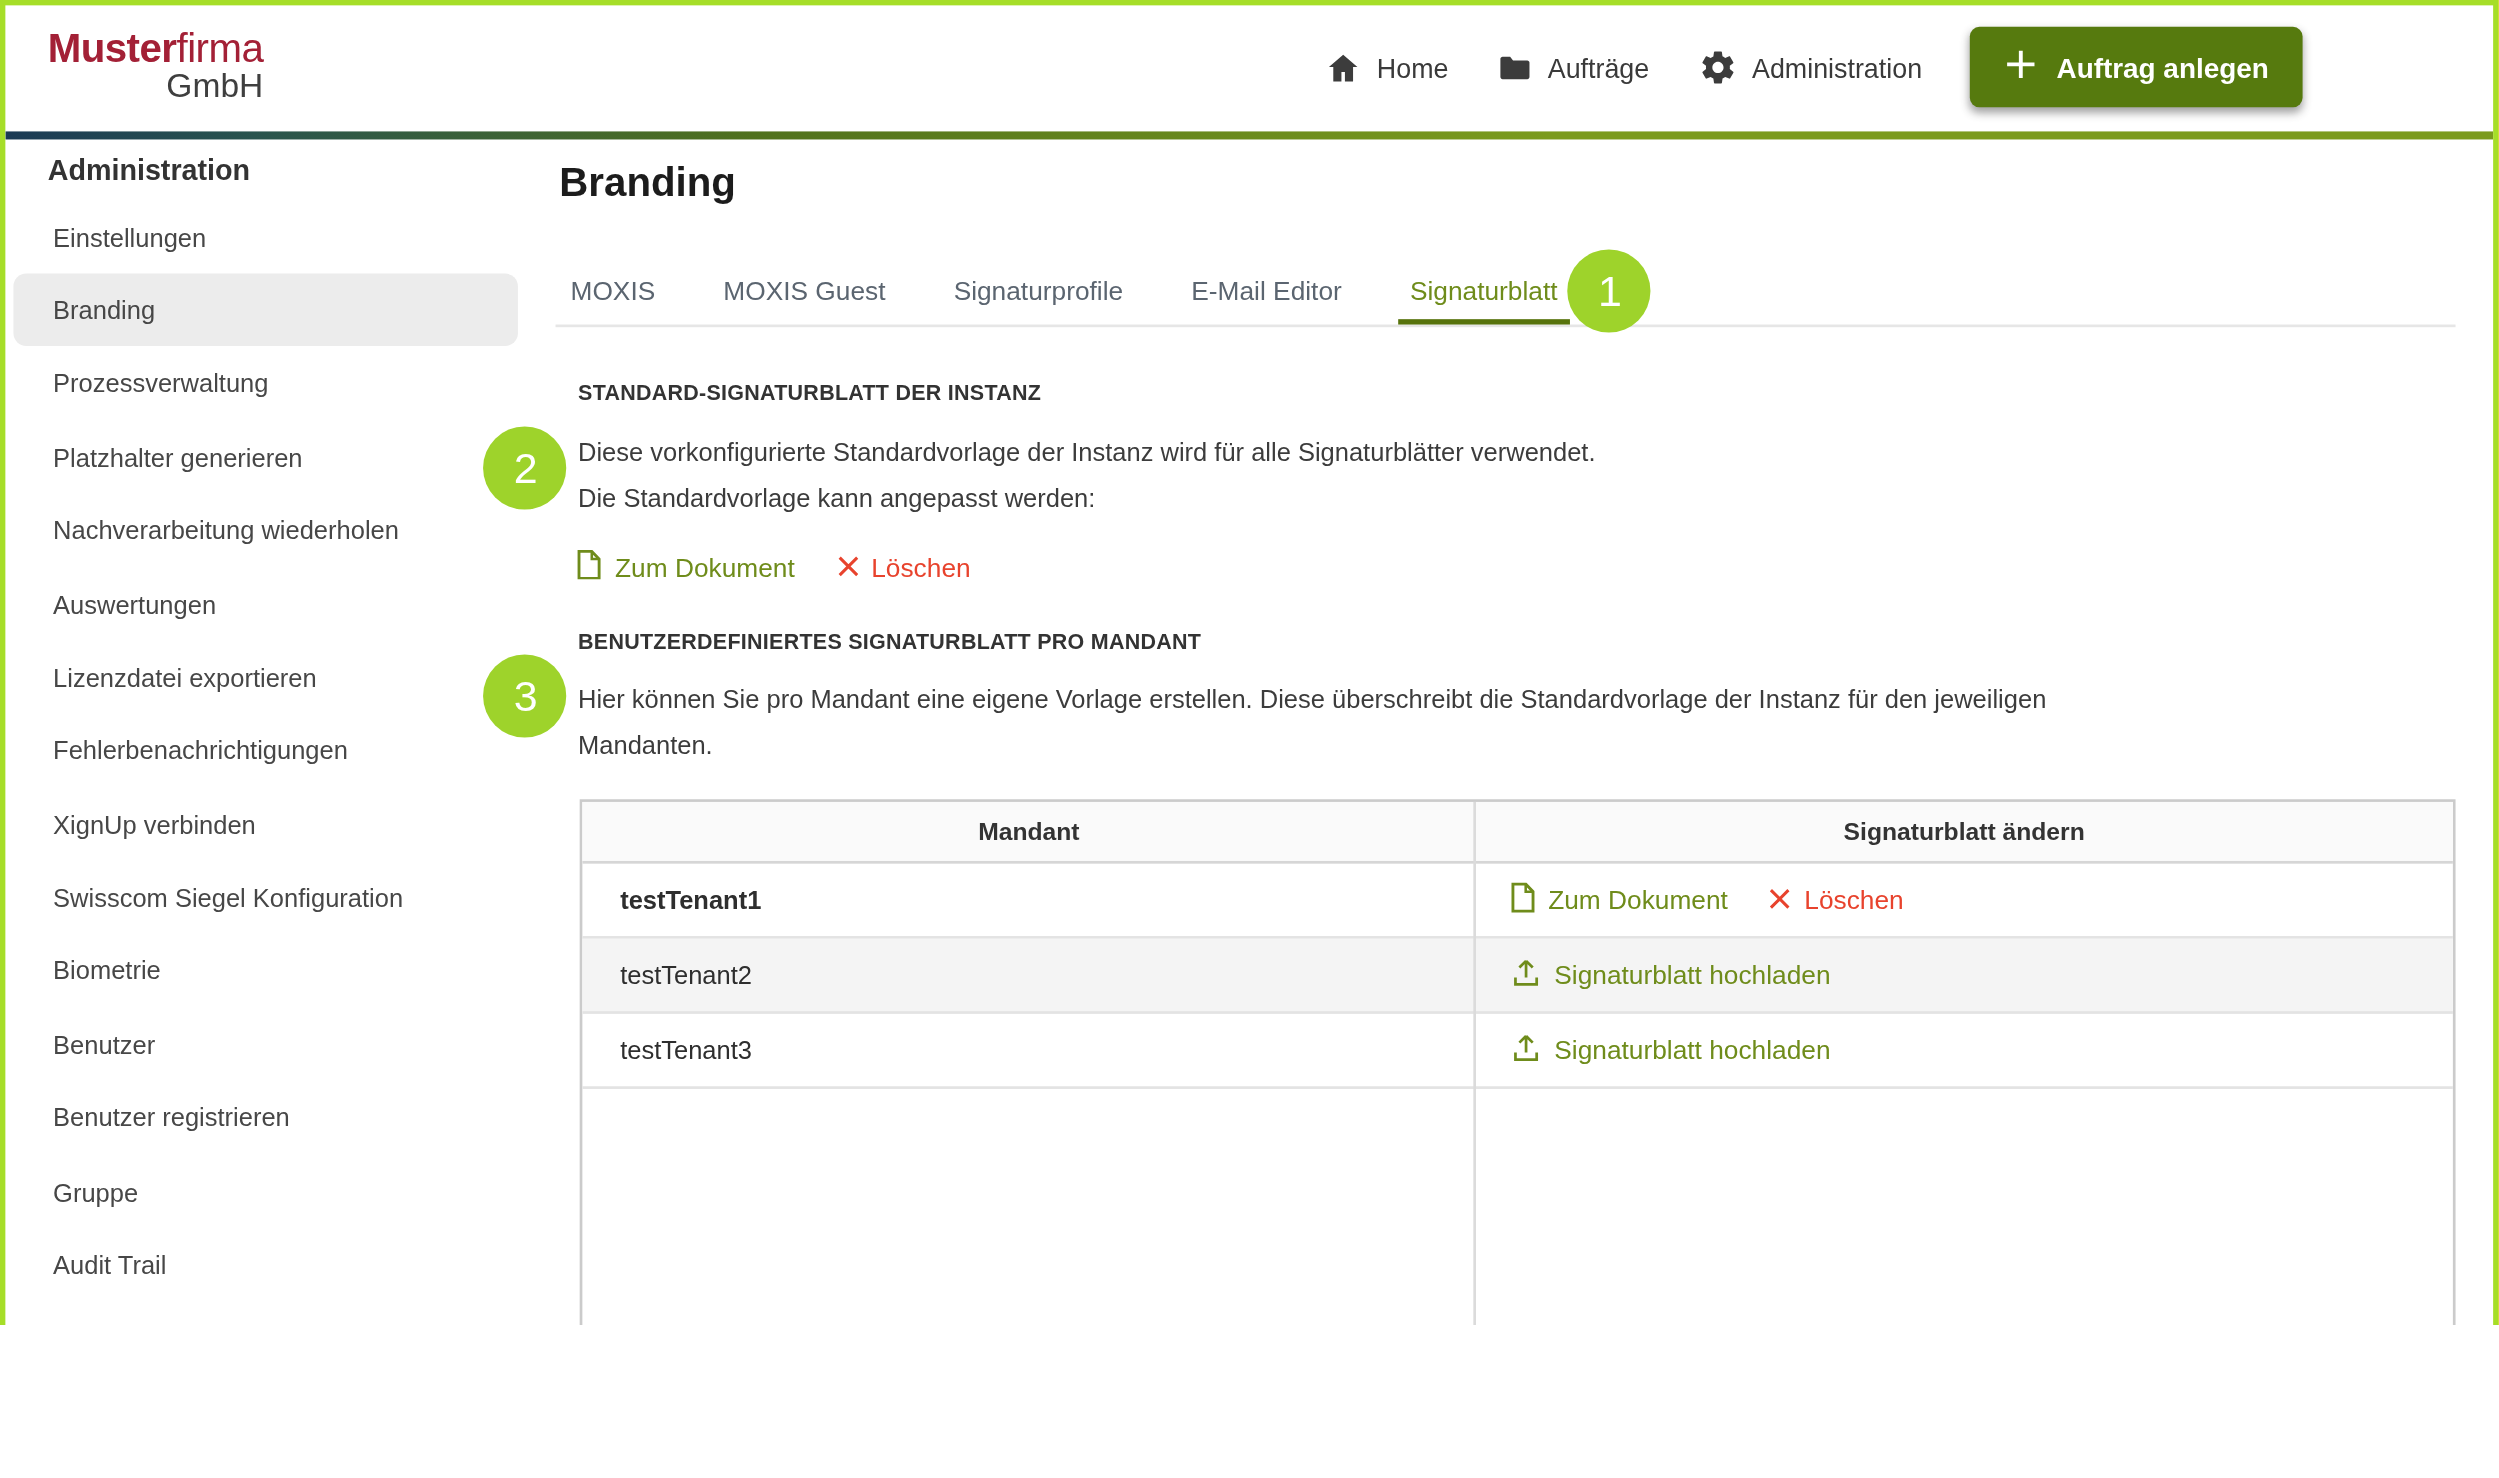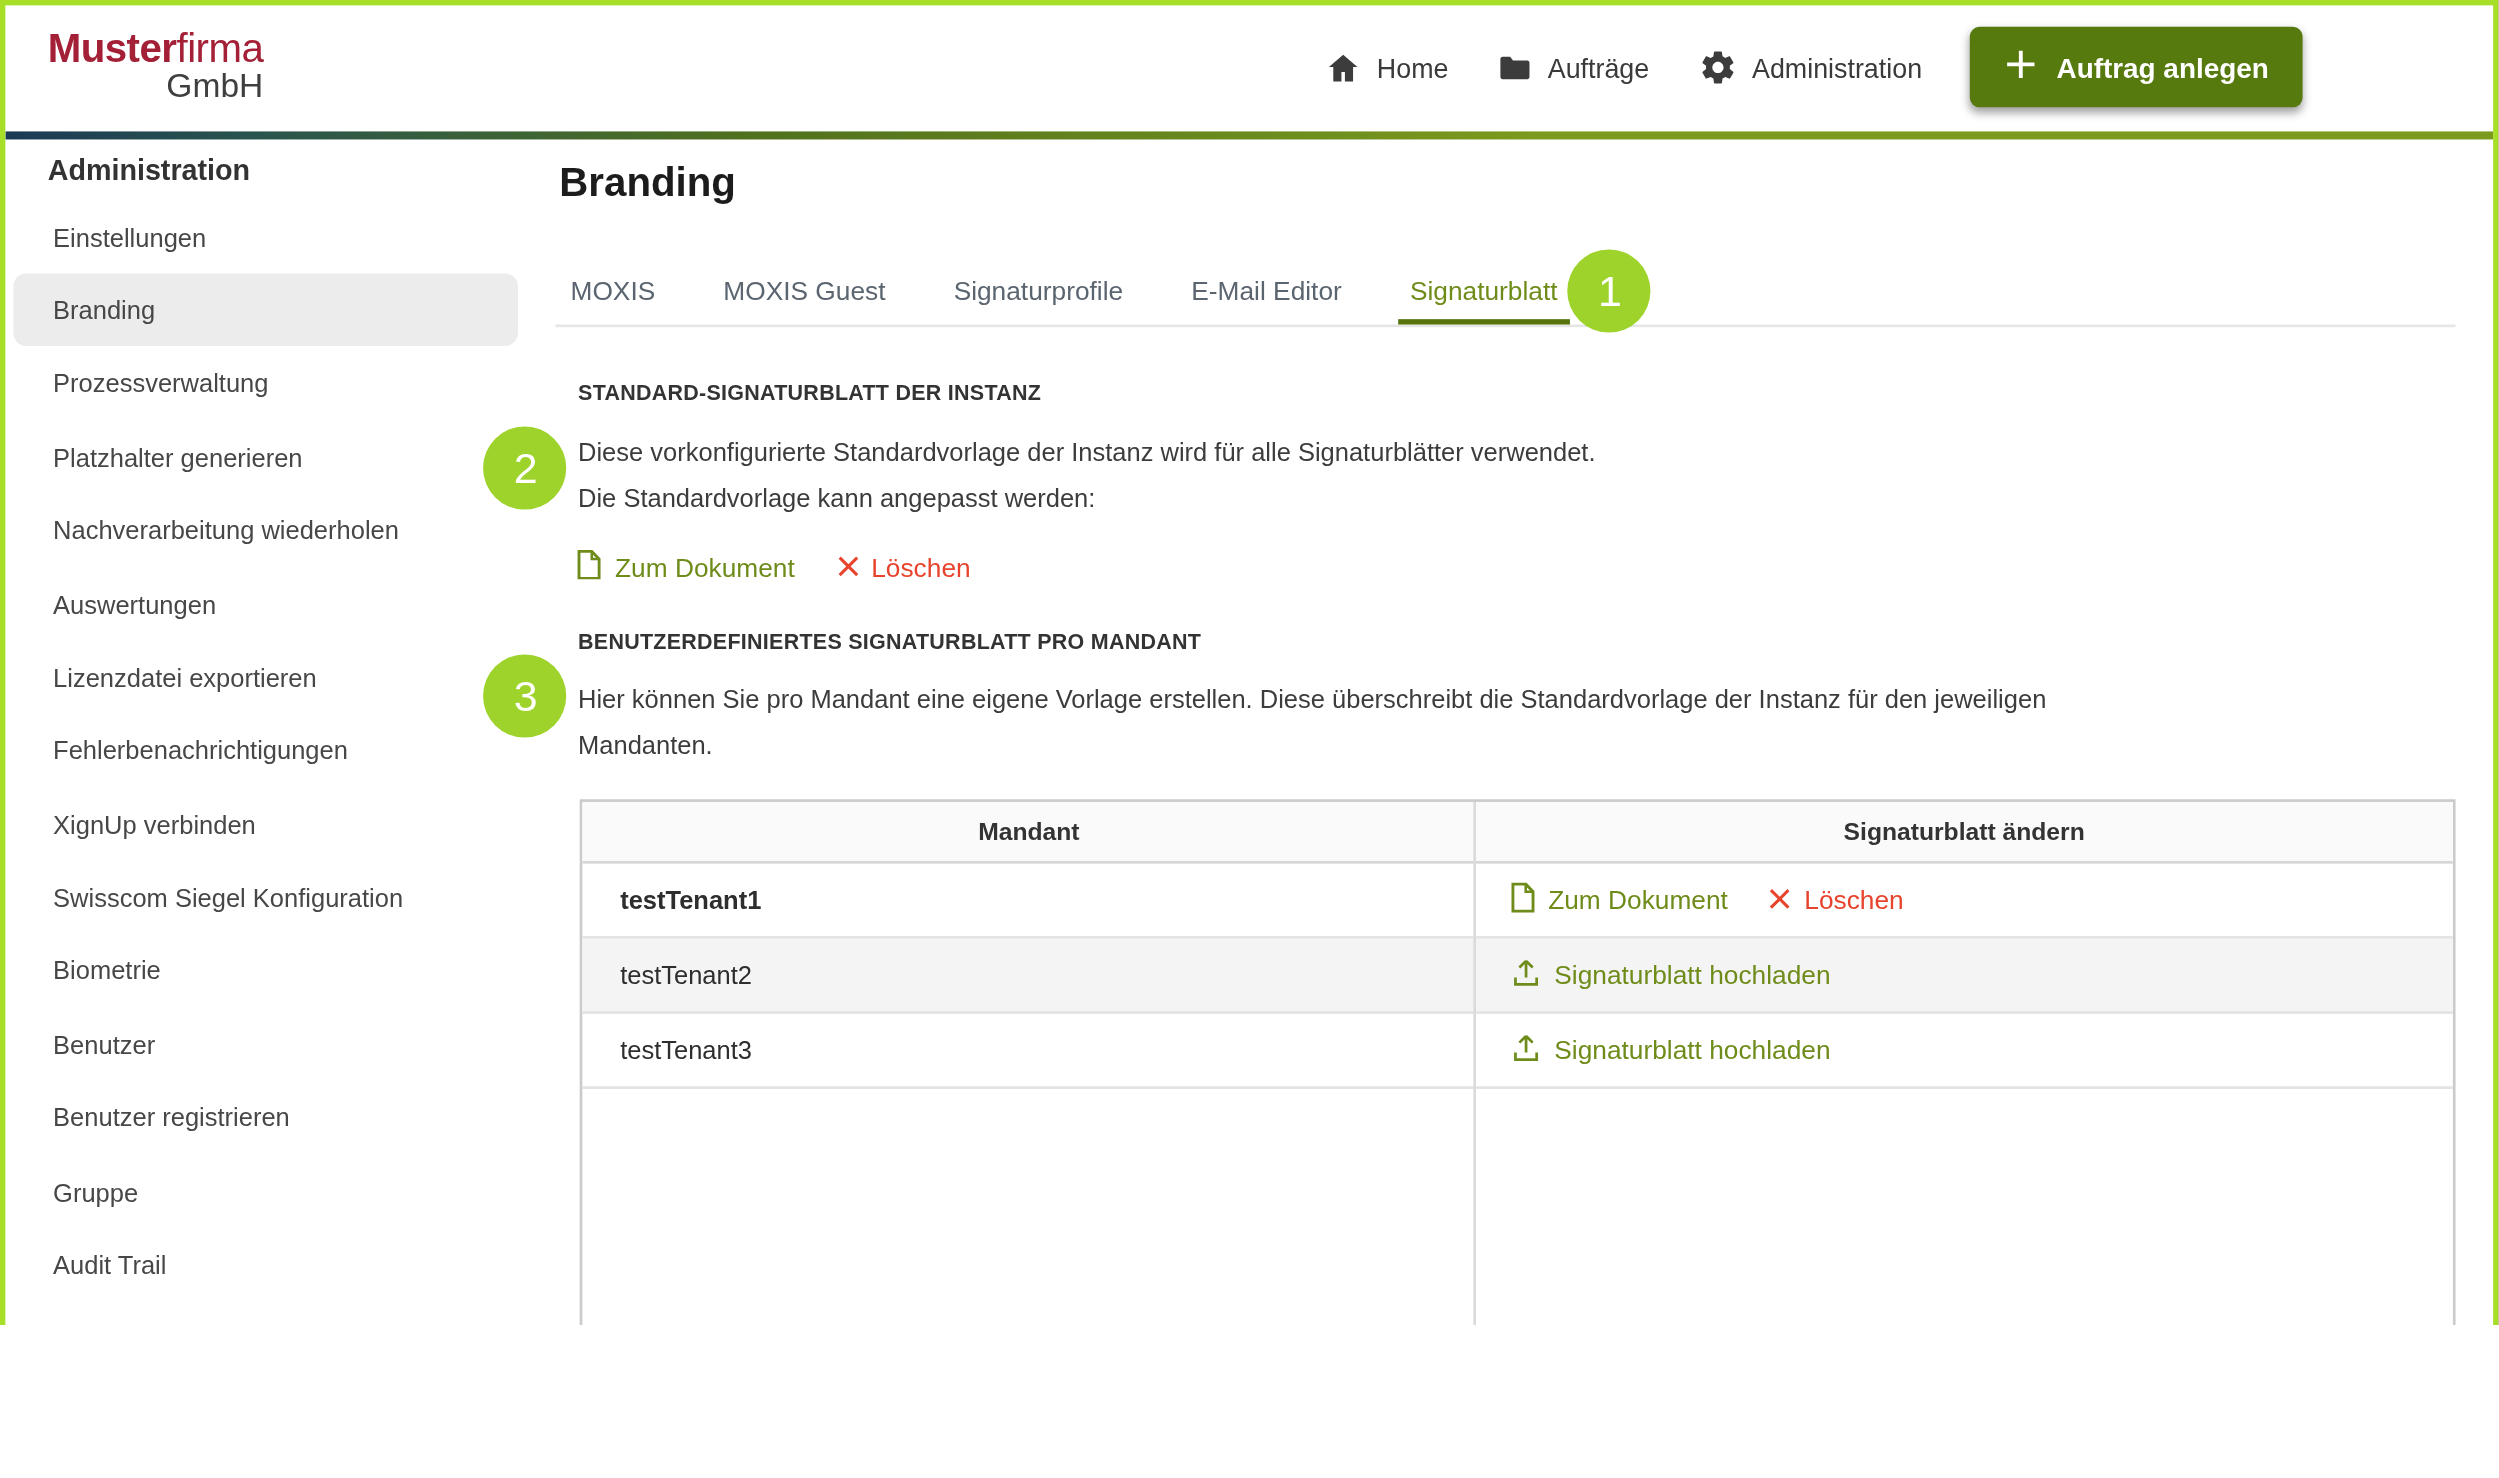--- a/index.html
+++ b/index.html
@@ -1,16 +1,16 @@
 <!DOCTYPE html>
 <html style="font-size:9.5px"><head>
 <meta charset="utf-8">
 <style>
   html,body{margin:0;padding:0;background:#fff;}
-  .viewport{position:relative;width:2500px;height:1325px;overflow:hidden;background:#f0abfc;}
+  .viewport{position:relative;width:2500px;height:1325px;overflow:hidden;background:#fde047;}
   .scale{position:absolute;left:0;top:0;width:931px;height:551px;
          transform:scale(2.68367,2.68211);transform-origin:0 0;}
   .page{width:931px;height:551px;background:#A6DE28;padding:2.4px;box-sizing:border-box;}
   .inner{position:relative;width:927px;height:547px;background:#fff;
          font-family:"Liberation Sans",sans-serif;color:#3A3A3A;overflow:hidden;}
 
   
   .logo{position:absolute;left:15.4px;top:7.7px;line-height:1.05;}
   .logo .l1{font-size:15px;color:#A32036;letter-spacing:-0.2px;}
   .logo .l1 .muster{font-weight:bold;}

